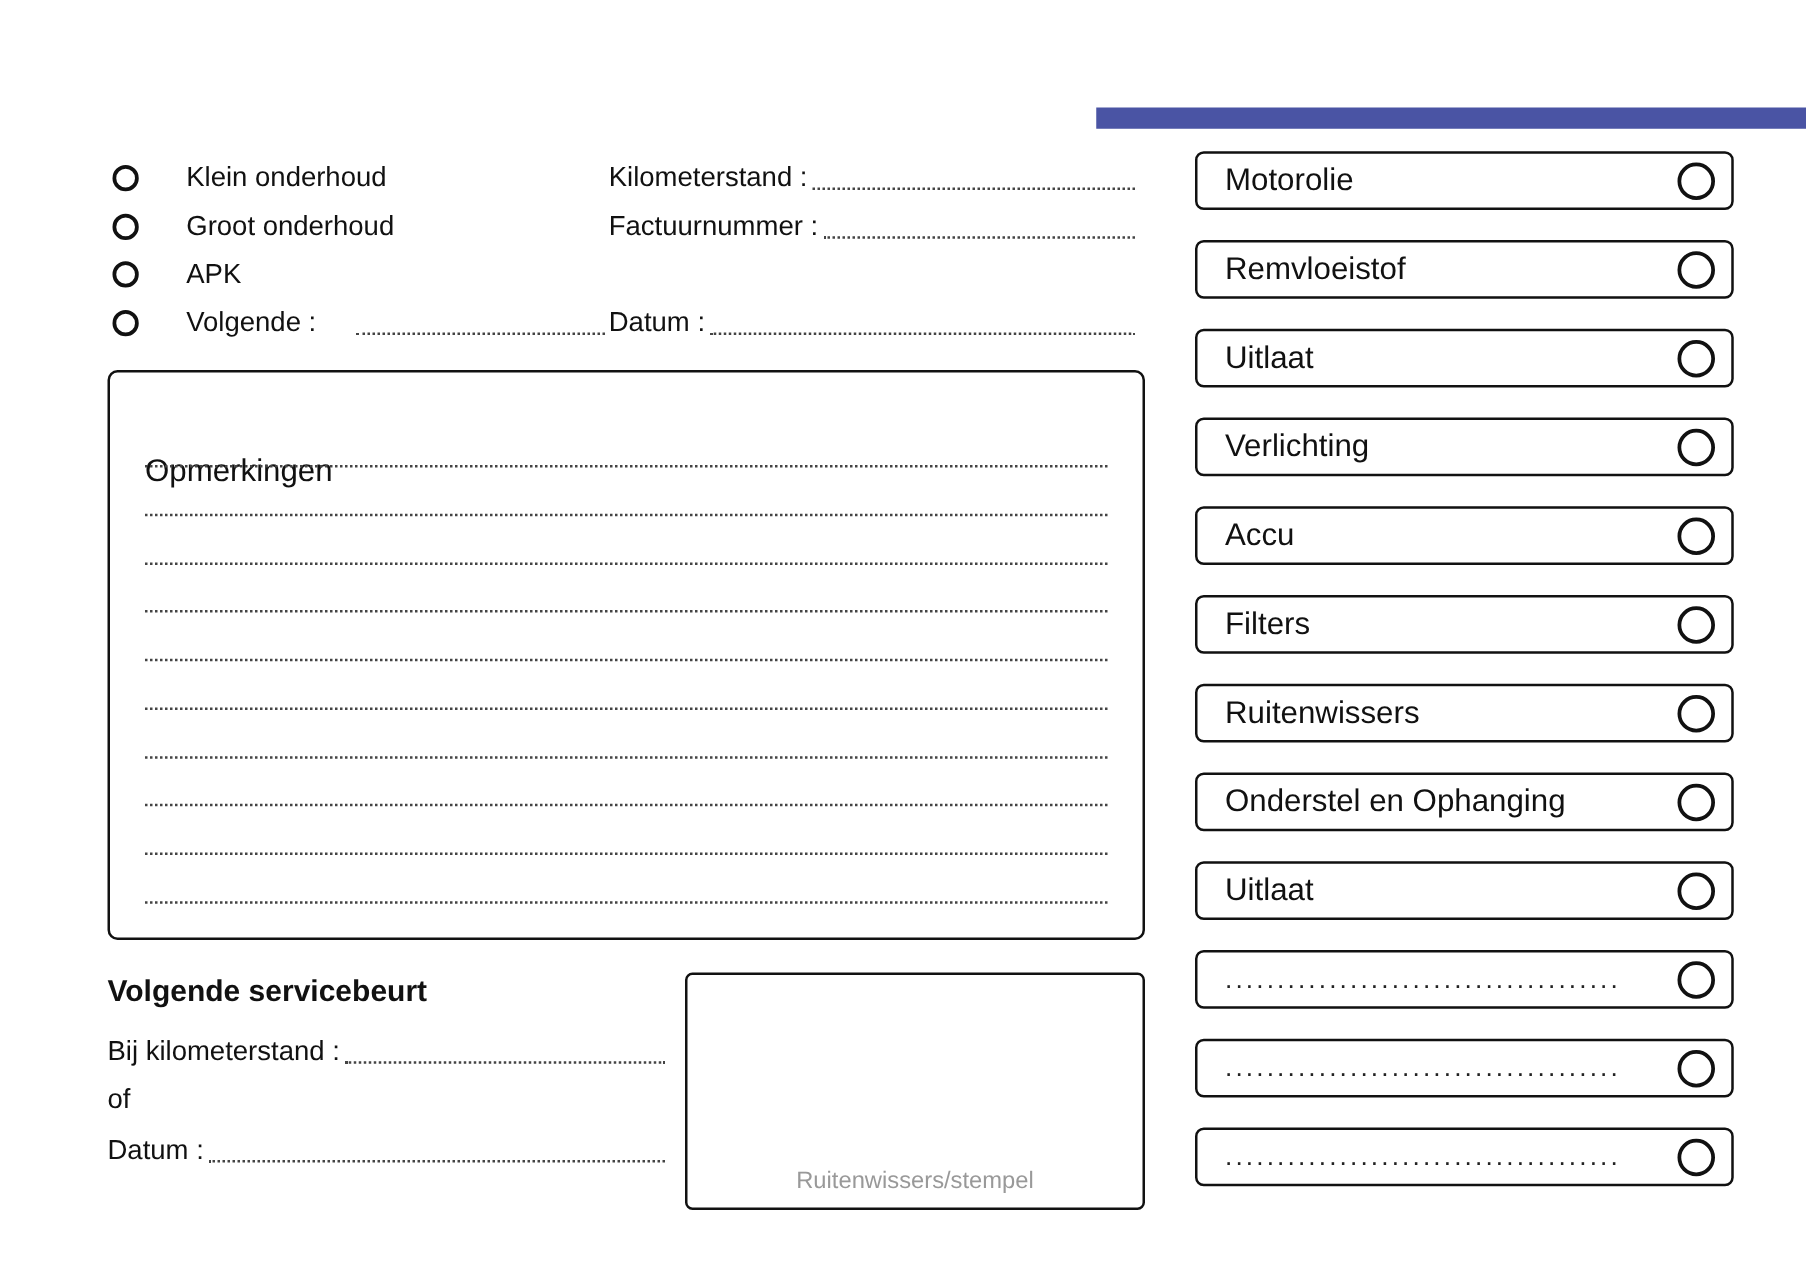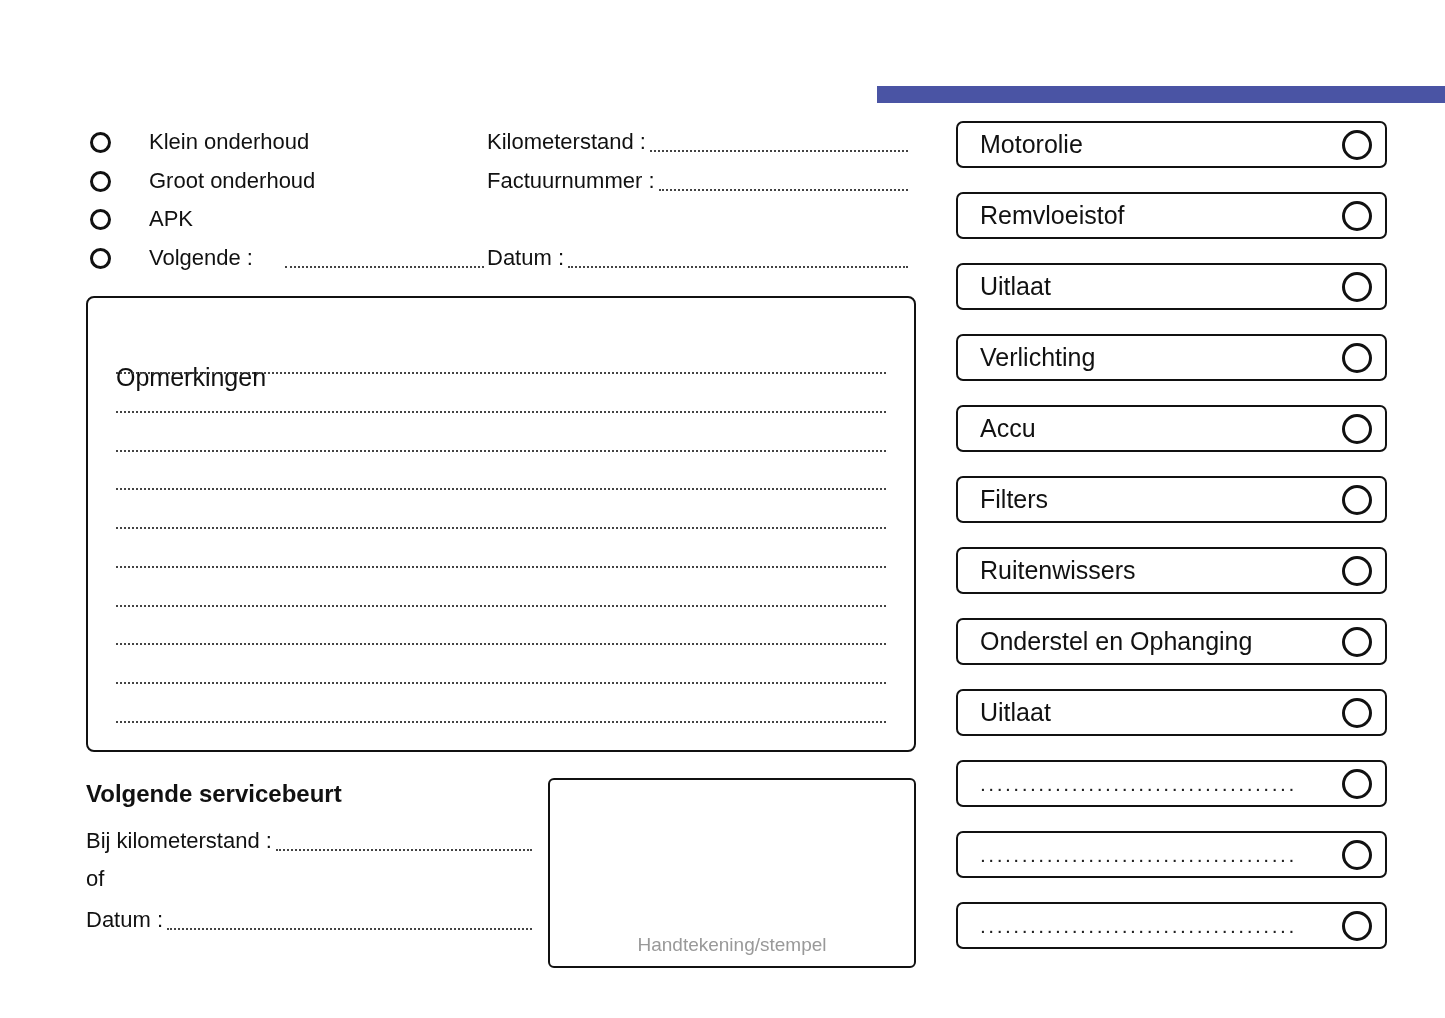--- a/index.html
+++ b/index.html
@@ -205,21 +205,21 @@
     <span class="lbl">Bij kilometerstand :</span>
     <span class="dotline grow" style="margin-left:4px;"></span>
   </div>
   <div class="of-label">of</div>
   <div class="bottom-row" style="top:905px;">
     <span class="lbl">Datum :</span>
     <span class="dotline grow" style="margin-left:4px;"></span>
   </div>
 
   <div class="signature-box">
-    <div class="signature-label">Handtekening/stempel</div>
+    <div class="signature-label">Ruitenwissers/stempel</div>
   </div>
 
   <div class="checklist">
     <div class="check-row">
       <span class="check-lbl">Motorolie</span>
       <span class="check-circle"></span>
     </div>
     <div class="check-row">
       <span class="check-lbl">Remvloeistof</span>
       <span class="check-circle"></span>

